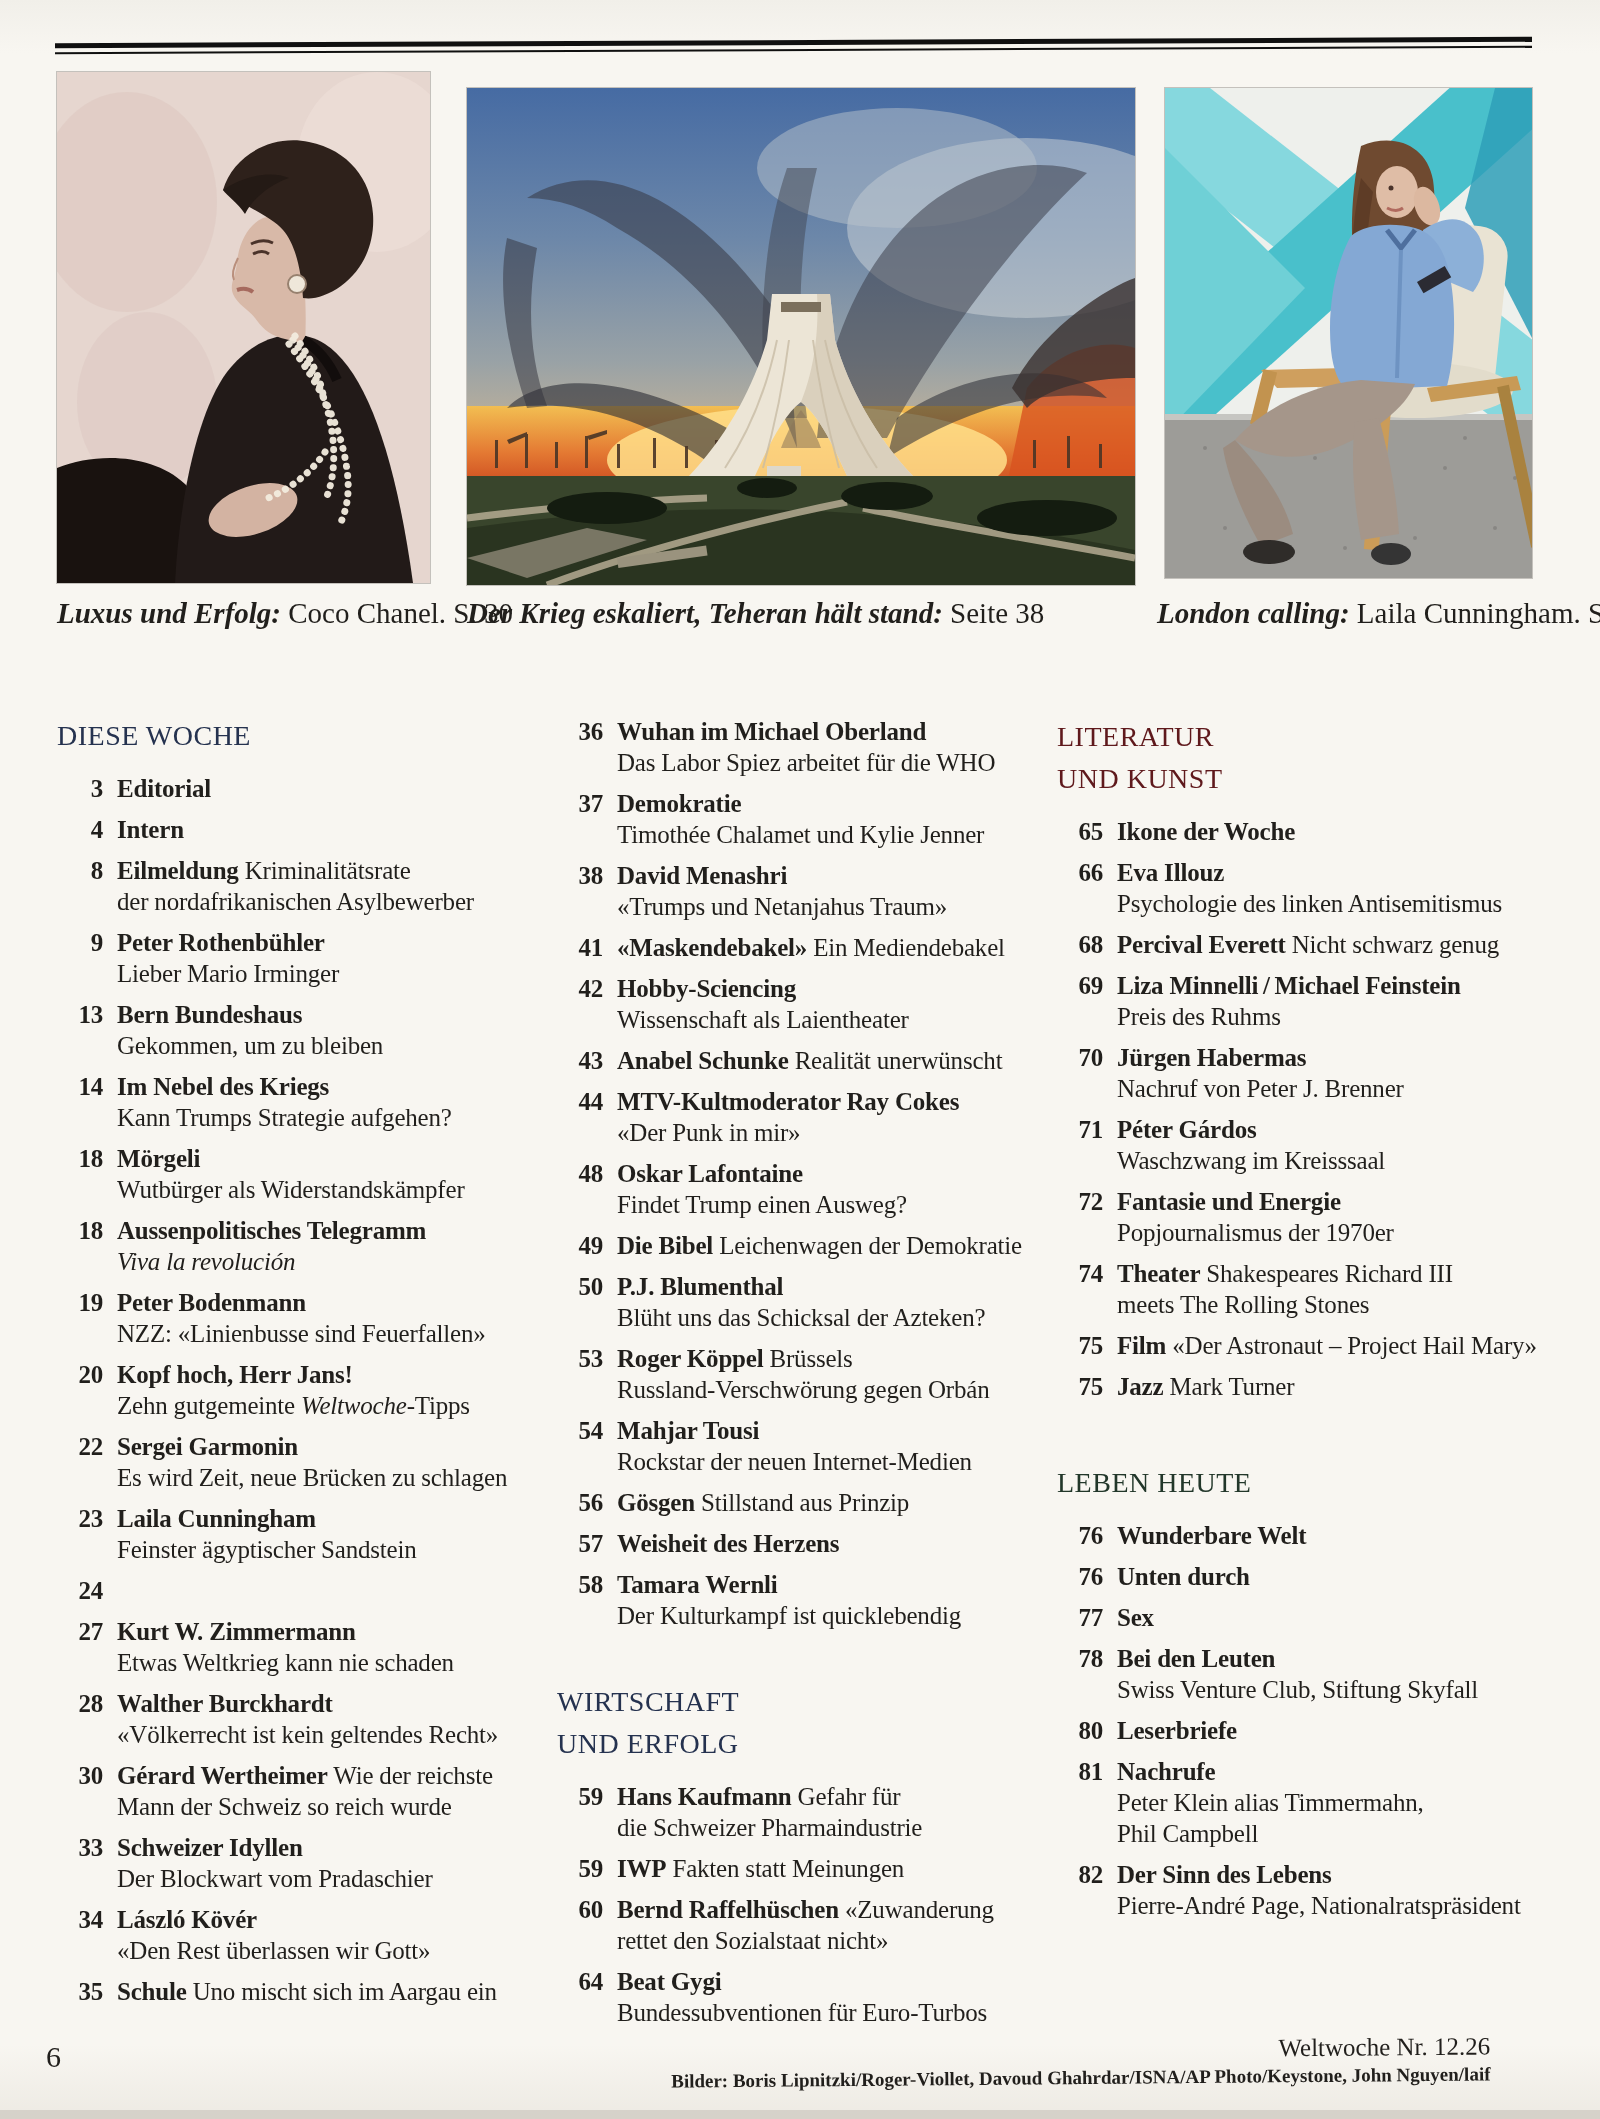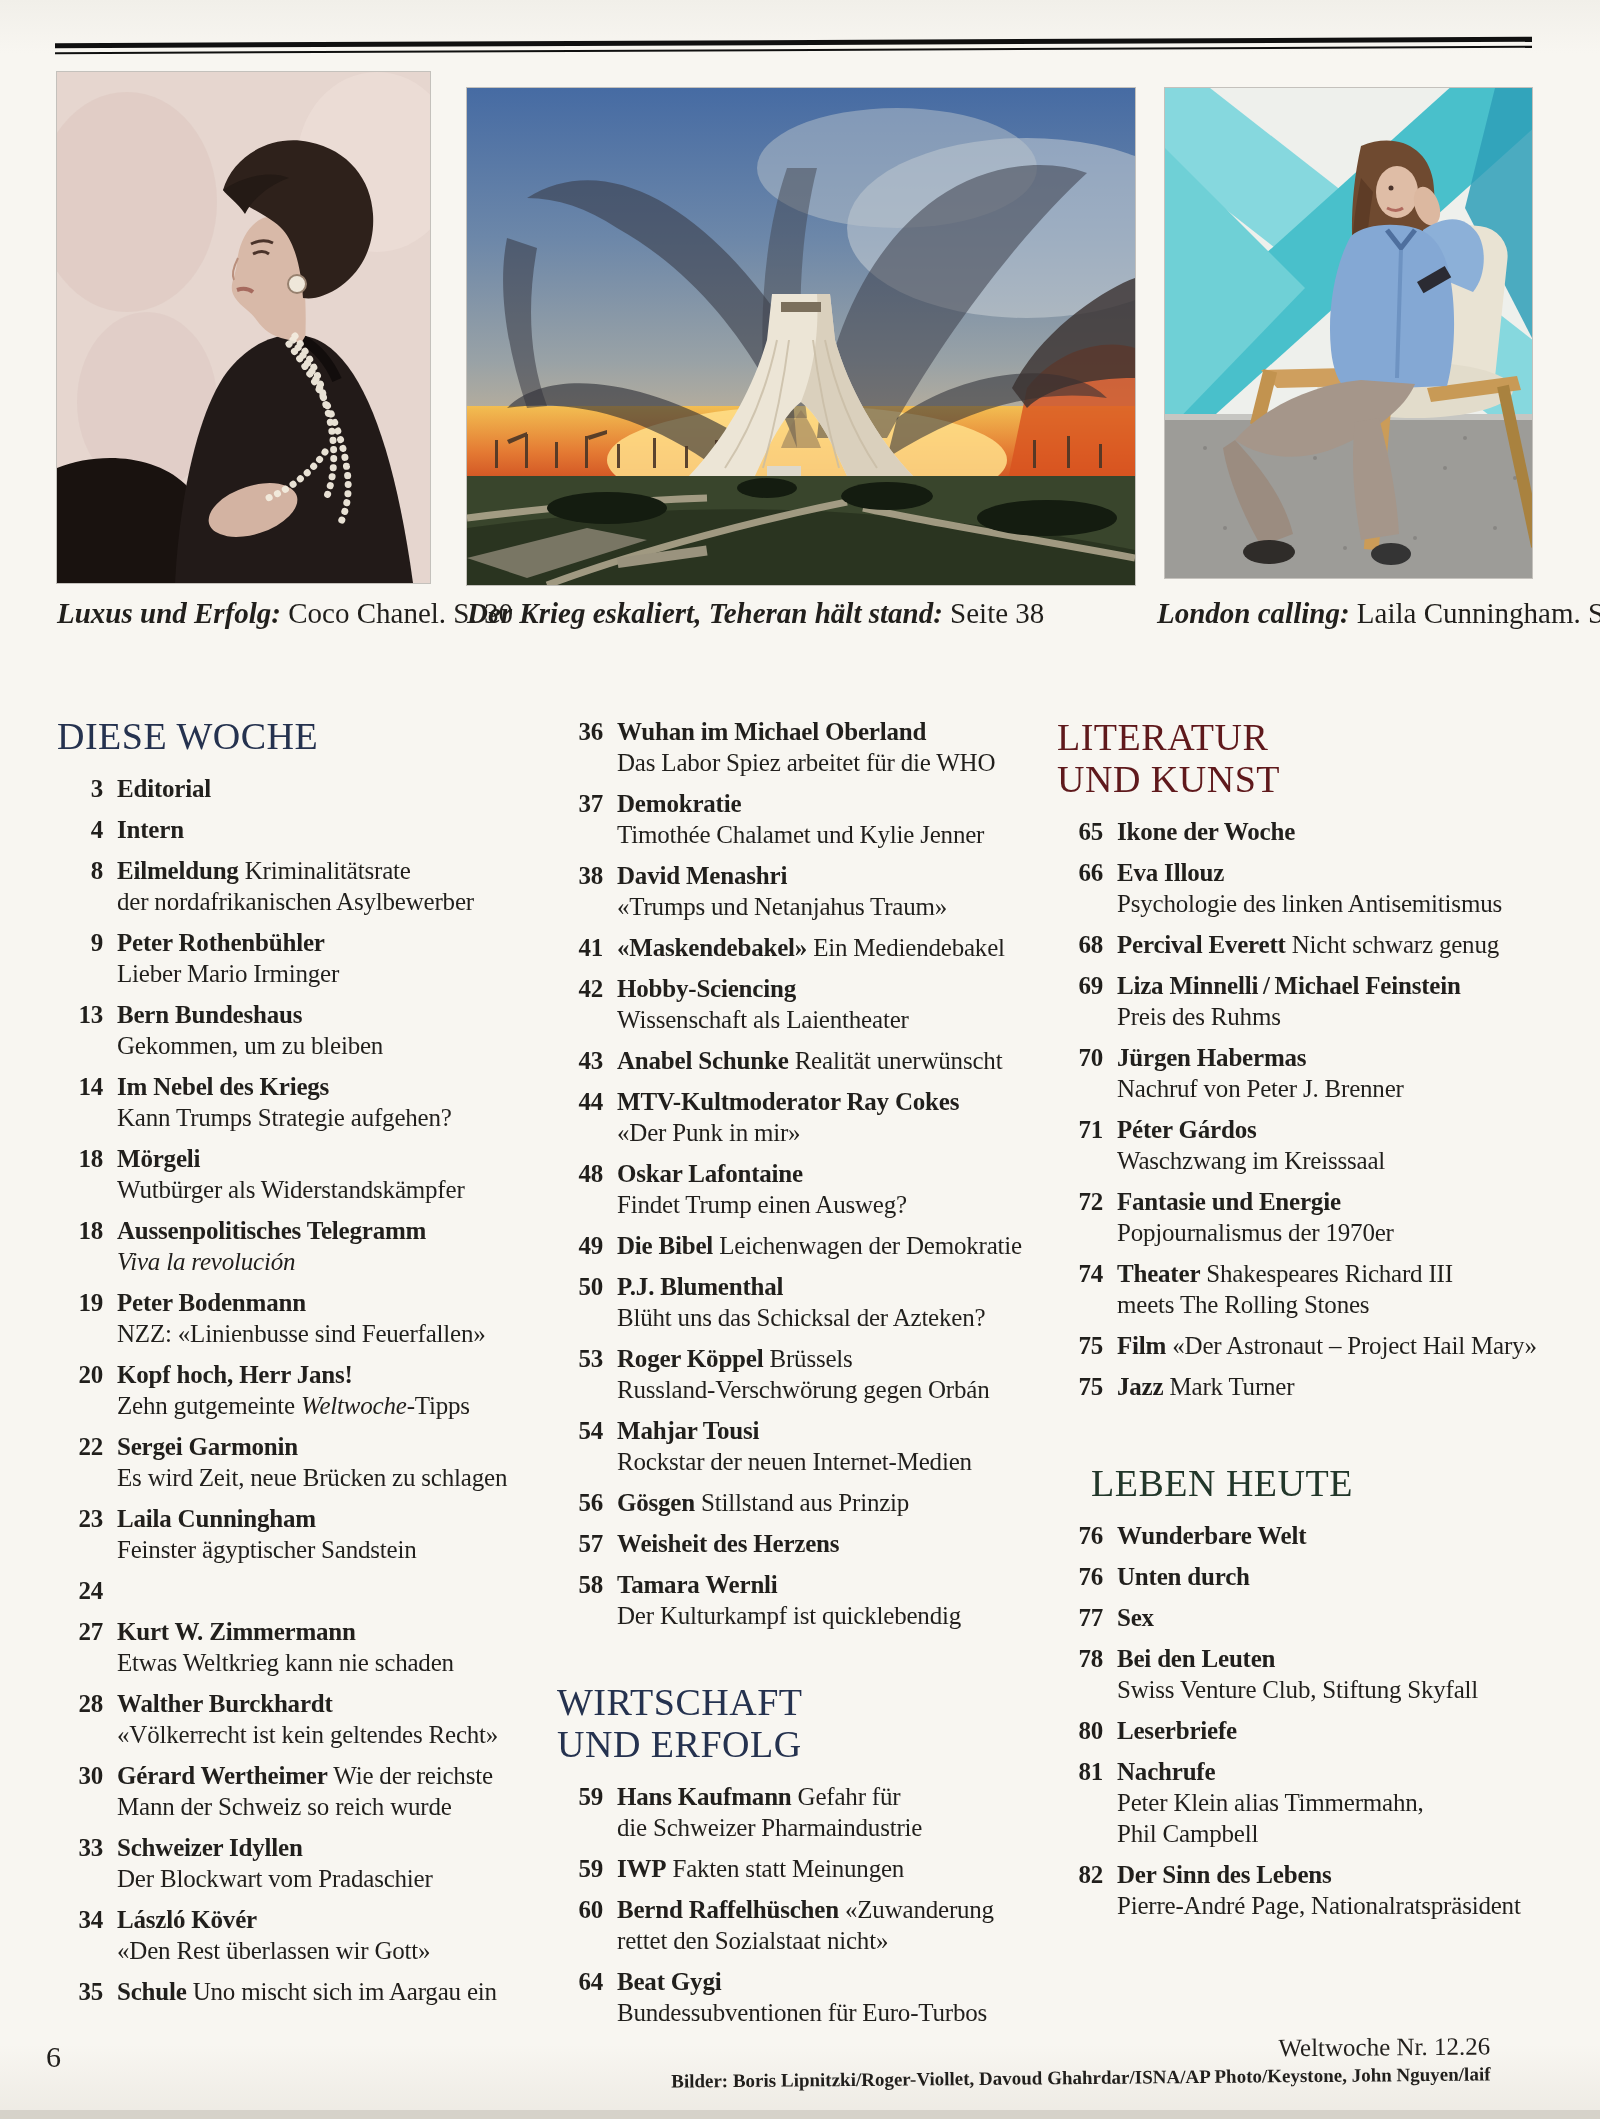--- a/index.html
+++ b/index.html
@@ -17,21 +17,21 @@
   #photo2{left:467px;top:88px;width:668px;height:497px;}
   #photo3{left:1165px;top:88px;width:367px;height:490px;}
   .caption{position:absolute;top:597px;font-size:29px;color:#211f1c;white-space:nowrap;}
   .caption em{font-style:italic;font-weight:700;}
   #cap1{left:57px;} #cap2{left:467px;} #cap3{left:1157px;}
   
   .col{position:absolute;color:#211f1c;}
   #col0{left:57px;top:715px;width:474px;}
   #col1{left:557px;top:716px;width:478px;}
   #col2{left:1057px;top:716px;width:500px;}
-  .section-heading{font-size:38px;line-height:42px;letter-spacing:.5px;margin-bottom:16px;}
+  .section-heading{font-size:28px;line-height:42px;letter-spacing:.5px;margin-bottom:16px;}
   .entry{display:flex;margin-bottom:10px;font-size:25px;line-height:31px;letter-spacing:-0.2px;}
   .num{flex:0 0 46px;width:46px;text-align:right;padding-right:14px;font-weight:700;}
   .ebody{display:block;}
   .eline{display:block;white-space:nowrap;}
   .b{font-weight:700;}
   .i{font-style:italic;}
   
   .footer-page{position:absolute;left:46px;top:2040px;font-size:30px;color:#211f1c;}
   .footer-right{position:absolute;right:110px;top:2036px;text-align:right;transform:rotate(-0.5deg);color:#211f1c;}
   .footer-right .issue{font-size:25px;}
@@ -534,21 +534,21 @@
         <span class="ebody">
           <span class="eline"><span class="b">Film</span><span> «Der Astronaut – Project Hail Mary»</span></span>
         </span>
       </div>
       <div class="entry">
         <span class="num">75</span>
         <span class="ebody">
           <span class="eline"><span class="b">Jazz</span><span> Mark Turner</span></span>
         </span>
       </div>
-      <div class="section-heading" style="color: rgb(34, 55, 42); margin-top: 60px; margin-left: 34px;">
+      <div class="section-heading" style="color: rgb(34, 55, 42); margin-top: 60px;">
         <div>LEBEN HEUTE</div>
       </div>
       <div class="entry">
         <span class="num">76</span>
         <span class="ebody">
           <span class="eline"><span class="b">Wunderbare Welt</span></span>
         </span>
       </div>
       <div class="entry">
         <span class="num">76</span>

